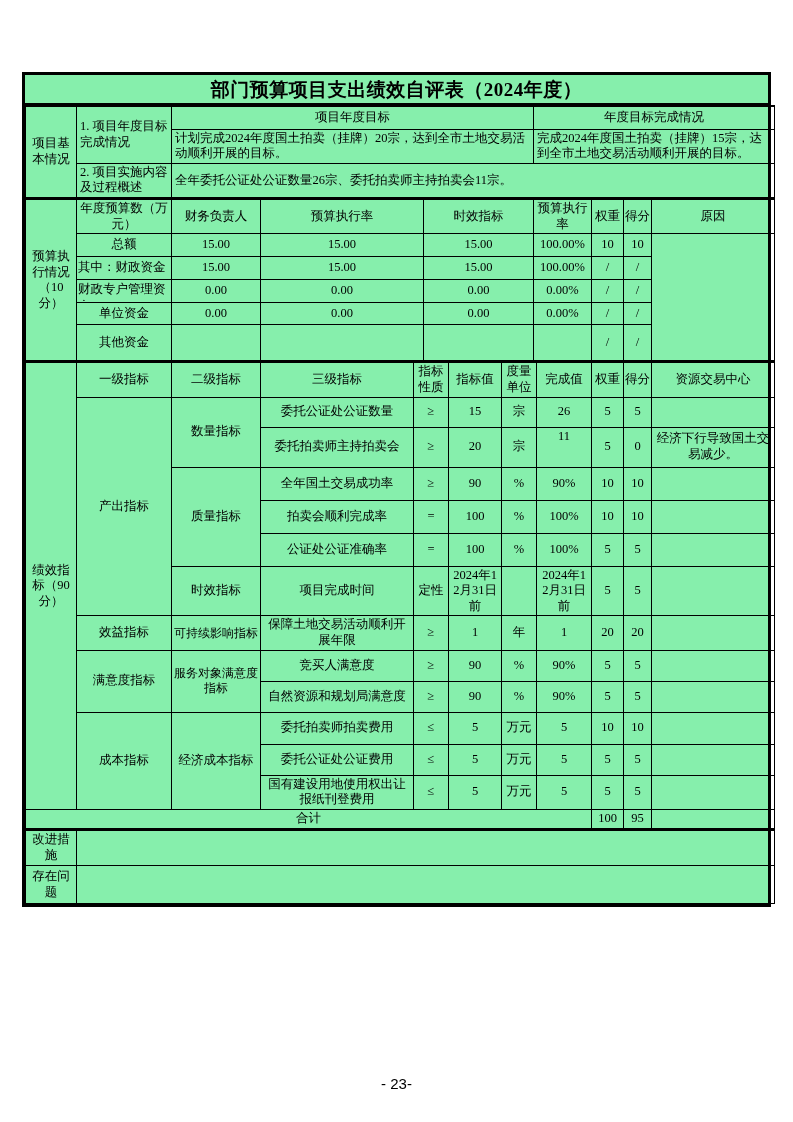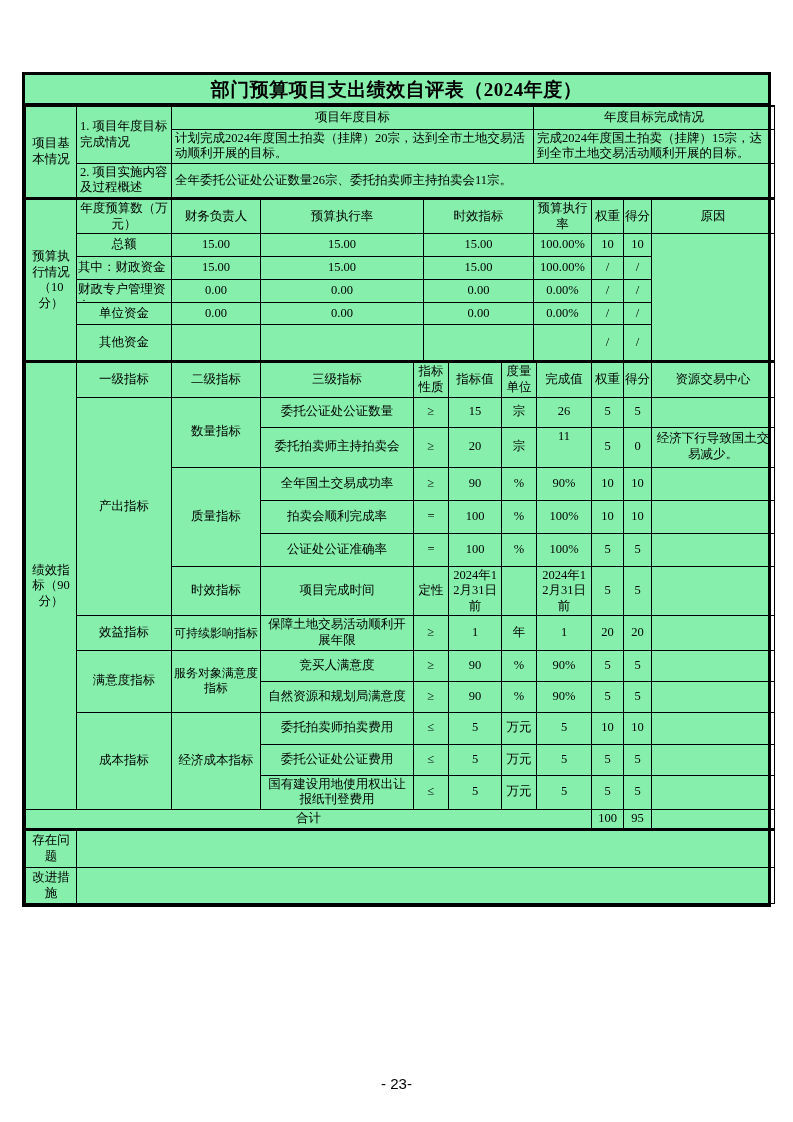--- a/index.html
+++ b/index.html
@@ -341,27 +341,27 @@
     </tr>
   </tbody>
     </table>
 
   <table class="t">
     <colgroup>
         <col style="width:51px">
         <col style="width:698px">
       </colgroup>
     <tbody>
+    <tr style="height:36px">
+      <td class="np">改进措施</td>
+      <td class="tl"></td>
+    </tr>
     <tr style="height:38px">
       <td class="np">存在问题</td>
       <td class="tl"></td>
     </tr>
-    <tr style="height:36px">
-      <td class="np">改进措施</td>
-      <td class="tl"></td>
-    </tr>
   </tbody>
     </table>
 
 
 </div>
 
 <div class="footer-page">- 23-</div>
 
 </body></html>

